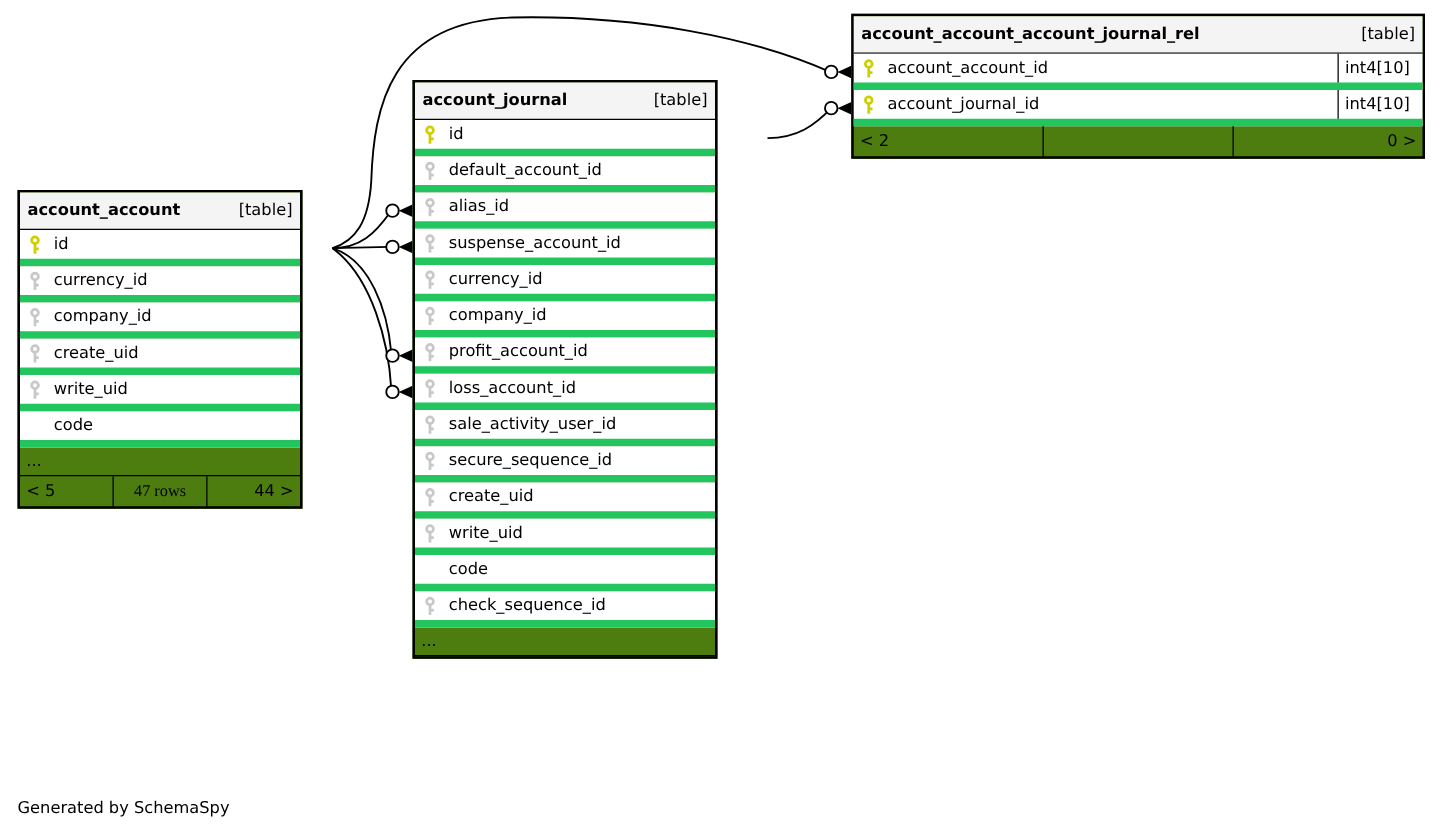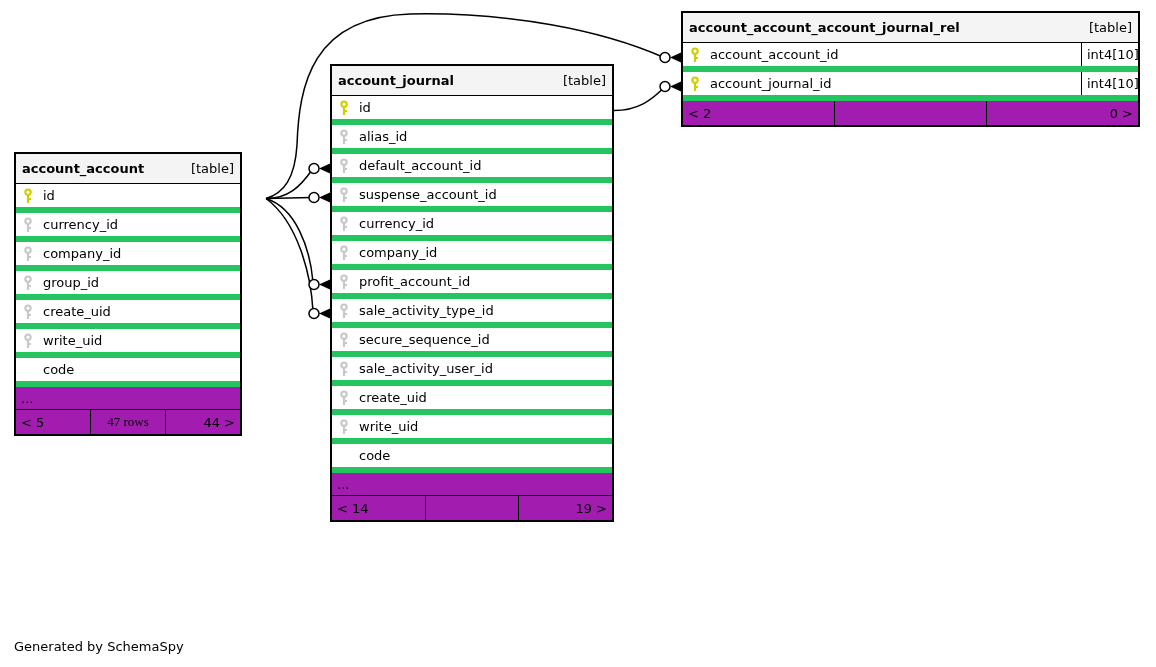--- a/index.html
+++ b/index.html
@@ -1,52 +1,52 @@
 <!DOCTYPE html>
 <html><head>
 <meta charset="utf-8">
 <style>
   html,body{margin:0;padding:0;background:#fff;}
   .canvas{
     position:relative;width:1156px;height:667px;overflow:hidden;background:#ffffff;
     font-family:"DejaVu Sans","Liberation Sans",sans-serif;font-size:13px;color:#000;
   }
   .connectors{position:absolute;left:0;top:0;z-index:0;}
-  .tbl{position:absolute;z-index:1;background:#a21caf;border:2px solid #000;box-sizing:border-box;}
+  .tbl{position:absolute;z-index:1;background:#4d7c0f;border:2px solid #000;box-sizing:border-box;}
   .tbl-header{
     height:30px;box-sizing:border-box;background:#f4f4f4;border-bottom:1px solid #000;
     display:flex;align-items:center;justify-content:space-between;padding:0 6px;
   }
   .tbl-name{font-weight:bold;white-space:nowrap;}
   .tbl-badge{white-space:nowrap;}
   .col-row{
     height:29px;box-sizing:border-box;border-bottom:6px solid #22c55e;
     display:flex;align-items:center;padding-left:6px;background:#fff;
   }
   .keyicon{width:12px;margin-right:9px;flex:0 0 auto;display:flex;align-items:center;}
   .keyicon.pk{color:#cfcf00;}
   .keyicon.fk{color:#c8c8c8;}
   .colname{white-space:nowrap;}
   .coltype{
     margin-left:auto;align-self:stretch;display:flex;align-items:center;
-    border-left:1px solid #000;width:57px;box-sizing:border-box;padding:0 5px;white-space:nowrap;
+    border-left:1px solid #000;width:68px;box-sizing:border-box;padding:0 5px;white-space:nowrap;
   }
   .ellipsis-row{
     height:23px;box-sizing:border-box;border-bottom:1px solid #000;
     display:flex;align-items:center;padding-left:5px;
   }
   .tbl-footer{height:24px;box-sizing:border-box;display:flex;}
   .fcell{flex:1;display:flex;align-items:center;padding:0 5px;box-sizing:border-box;white-space:nowrap;}
   .fcell + .fcell{border-left:1px solid #000;}
   .fcell.center{justify-content:center;font-family:Liberation Serif, serif;}
   .fcell.right{justify-content:flex-end;}
   .generator{position:absolute;left:14px;top:639px;z-index:1;}
   
   #tbl-account-account{left:14px;top:152px;width:228px;}
-  #tbl-account-journal{left:330px;top:64px;width:284px;}
+  #tbl-account-journal{left:330px;top:64px;width:244px;}
   #tbl-rel{left:681px;top:11px;width:459px;}
 </style>
 </head>
 <body>
 
 <div class="canvas">
 
   <svg class="connectors" width="1156" height="667" viewBox="0 0 1156 667">
     <g fill="none" stroke="#000" stroke-width="1.5">
       <path d="M266,198.5 C288,198.5 300,187 312,170"></path>
@@ -106,29 +106,20 @@
         </span>
       <span class="colname">company_id</span>
     </div>
     <div class="col-row">
       <span class="keyicon fk">
           <svg width="12" height="16" viewBox="0 0 12 16">
             <circle cx="6" cy="4.2" r="2.7" fill="none" stroke="currentColor" stroke-width="2.2"></circle>
             <path d="M6 6.9 L6 15 M6 11 L9 11" stroke="currentColor" stroke-width="2.2" fill="none"></path>
           </svg>
         </span>
-      <span class="colname">group_id</span>
-    </div>
-    <div class="col-row">
-      <span class="keyicon fk">
-          <svg width="12" height="16" viewBox="0 0 12 16">
-            <circle cx="6" cy="4.2" r="2.7" fill="none" stroke="currentColor" stroke-width="2.2"></circle>
-            <path d="M6 6.9 L6 15 M6 11 L9 11" stroke="currentColor" stroke-width="2.2" fill="none"></path>
-          </svg>
-        </span>
       <span class="colname">create_uid</span>
     </div>
     <div class="col-row">
       <span class="keyicon fk">
           <svg width="12" height="16" viewBox="0 0 12 16">
             <circle cx="6" cy="4.2" r="2.7" fill="none" stroke="currentColor" stroke-width="2.2"></circle>
             <path d="M6 6.9 L6 15 M6 11 L9 11" stroke="currentColor" stroke-width="2.2" fill="none"></path>
           </svg>
         </span>
       <span class="colname">write_uid</span>
@@ -159,38 +150,38 @@
         </span>
       <span class="colname">id</span>
     </div>
     <div class="col-row">
       <span class="keyicon fk">
           <svg width="12" height="16" viewBox="0 0 12 16">
             <circle cx="6" cy="4.2" r="2.7" fill="none" stroke="currentColor" stroke-width="2.2"></circle>
             <path d="M6 6.9 L6 15 M6 11 L9 11" stroke="currentColor" stroke-width="2.2" fill="none"></path>
           </svg>
         </span>
+      <span class="colname">default_account_id</span>
+    </div>
+    <div class="col-row">
+      <span class="keyicon fk">
+          <svg width="12" height="16" viewBox="0 0 12 16">
+            <circle cx="6" cy="4.2" r="2.7" fill="none" stroke="currentColor" stroke-width="2.2"></circle>
+            <path d="M6 6.9 L6 15 M6 11 L9 11" stroke="currentColor" stroke-width="2.2" fill="none"></path>
+          </svg>
+        </span>
       <span class="colname">alias_id</span>
     </div>
     <div class="col-row">
       <span class="keyicon fk">
           <svg width="12" height="16" viewBox="0 0 12 16">
             <circle cx="6" cy="4.2" r="2.7" fill="none" stroke="currentColor" stroke-width="2.2"></circle>
             <path d="M6 6.9 L6 15 M6 11 L9 11" stroke="currentColor" stroke-width="2.2" fill="none"></path>
           </svg>
         </span>
-      <span class="colname">default_account_id</span>
-    </div>
-    <div class="col-row">
-      <span class="keyicon fk">
-          <svg width="12" height="16" viewBox="0 0 12 16">
-            <circle cx="6" cy="4.2" r="2.7" fill="none" stroke="currentColor" stroke-width="2.2"></circle>
-            <path d="M6 6.9 L6 15 M6 11 L9 11" stroke="currentColor" stroke-width="2.2" fill="none"></path>
-          </svg>
-        </span>
       <span class="colname">suspense_account_id</span>
     </div>
     <div class="col-row">
       <span class="keyicon fk">
           <svg width="12" height="16" viewBox="0 0 12 16">
             <circle cx="6" cy="4.2" r="2.7" fill="none" stroke="currentColor" stroke-width="2.2"></circle>
             <path d="M6 6.9 L6 15 M6 11 L9 11" stroke="currentColor" stroke-width="2.2" fill="none"></path>
           </svg>
         </span>
       <span class="colname">currency_id</span>
@@ -213,39 +204,39 @@
         </span>
       <span class="colname">profit_account_id</span>
     </div>
     <div class="col-row">
       <span class="keyicon fk">
           <svg width="12" height="16" viewBox="0 0 12 16">
             <circle cx="6" cy="4.2" r="2.7" fill="none" stroke="currentColor" stroke-width="2.2"></circle>
             <path d="M6 6.9 L6 15 M6 11 L9 11" stroke="currentColor" stroke-width="2.2" fill="none"></path>
           </svg>
         </span>
-      <span class="colname">sale_activity_type_id</span>
+      <span class="colname">loss_account_id</span>
+    </div>
+    <div class="col-row">
+      <span class="keyicon fk">
+          <svg width="12" height="16" viewBox="0 0 12 16">
+            <circle cx="6" cy="4.2" r="2.7" fill="none" stroke="currentColor" stroke-width="2.2"></circle>
+            <path d="M6 6.9 L6 15 M6 11 L9 11" stroke="currentColor" stroke-width="2.2" fill="none"></path>
+          </svg>
+        </span>
+      <span class="colname">sale_activity_user_id</span>
     </div>
     <div class="col-row">
       <span class="keyicon fk">
           <svg width="12" height="16" viewBox="0 0 12 16">
             <circle cx="6" cy="4.2" r="2.7" fill="none" stroke="currentColor" stroke-width="2.2"></circle>
             <path d="M6 6.9 L6 15 M6 11 L9 11" stroke="currentColor" stroke-width="2.2" fill="none"></path>
           </svg>
         </span>
       <span class="colname">secure_sequence_id</span>
-    </div>
-    <div class="col-row">
-      <span class="keyicon fk">
-          <svg width="12" height="16" viewBox="0 0 12 16">
-            <circle cx="6" cy="4.2" r="2.7" fill="none" stroke="currentColor" stroke-width="2.2"></circle>
-            <path d="M6 6.9 L6 15 M6 11 L9 11" stroke="currentColor" stroke-width="2.2" fill="none"></path>
-          </svg>
-        </span>
-      <span class="colname">sale_activity_user_id</span>
     </div>
     <div class="col-row">
       <span class="keyicon fk">
           <svg width="12" height="16" viewBox="0 0 12 16">
             <circle cx="6" cy="4.2" r="2.7" fill="none" stroke="currentColor" stroke-width="2.2"></circle>
             <path d="M6 6.9 L6 15 M6 11 L9 11" stroke="currentColor" stroke-width="2.2" fill="none"></path>
           </svg>
         </span>
       <span class="colname">create_uid</span>
     </div>
@@ -255,26 +246,30 @@
             <circle cx="6" cy="4.2" r="2.7" fill="none" stroke="currentColor" stroke-width="2.2"></circle>
             <path d="M6 6.9 L6 15 M6 11 L9 11" stroke="currentColor" stroke-width="2.2" fill="none"></path>
           </svg>
         </span>
       <span class="colname">write_uid</span>
     </div>
     <div class="col-row">
       <span class="keyicon"></span>
       <span class="colname">code</span>
     </div>
+    <div class="col-row">
+      <span class="keyicon fk">
+          <svg width="12" height="16" viewBox="0 0 12 16">
+            <circle cx="6" cy="4.2" r="2.7" fill="none" stroke="currentColor" stroke-width="2.2"></circle>
+            <path d="M6 6.9 L6 15 M6 11 L9 11" stroke="currentColor" stroke-width="2.2" fill="none"></path>
+          </svg>
+        </span>
+      <span class="colname">check_sequence_id</span>
+    </div>
     <div class="ellipsis-row">...</div>
-    <div class="tbl-footer">
-      <span class="fcell">&lt; 14</span>
-      <span class="fcell center"></span>
-      <span class="fcell right">19 &gt;</span>
-    </div>
   </div>
 
   <div class="tbl" id="tbl-rel">
     <div class="tbl-header">
       <span class="tbl-name">account_account_account_journal_rel</span>
       <span class="tbl-badge">[table]</span>
     </div>
     <div class="col-row">
       <span class="keyicon pk">
           <svg width="12" height="16" viewBox="0 0 12 16">

